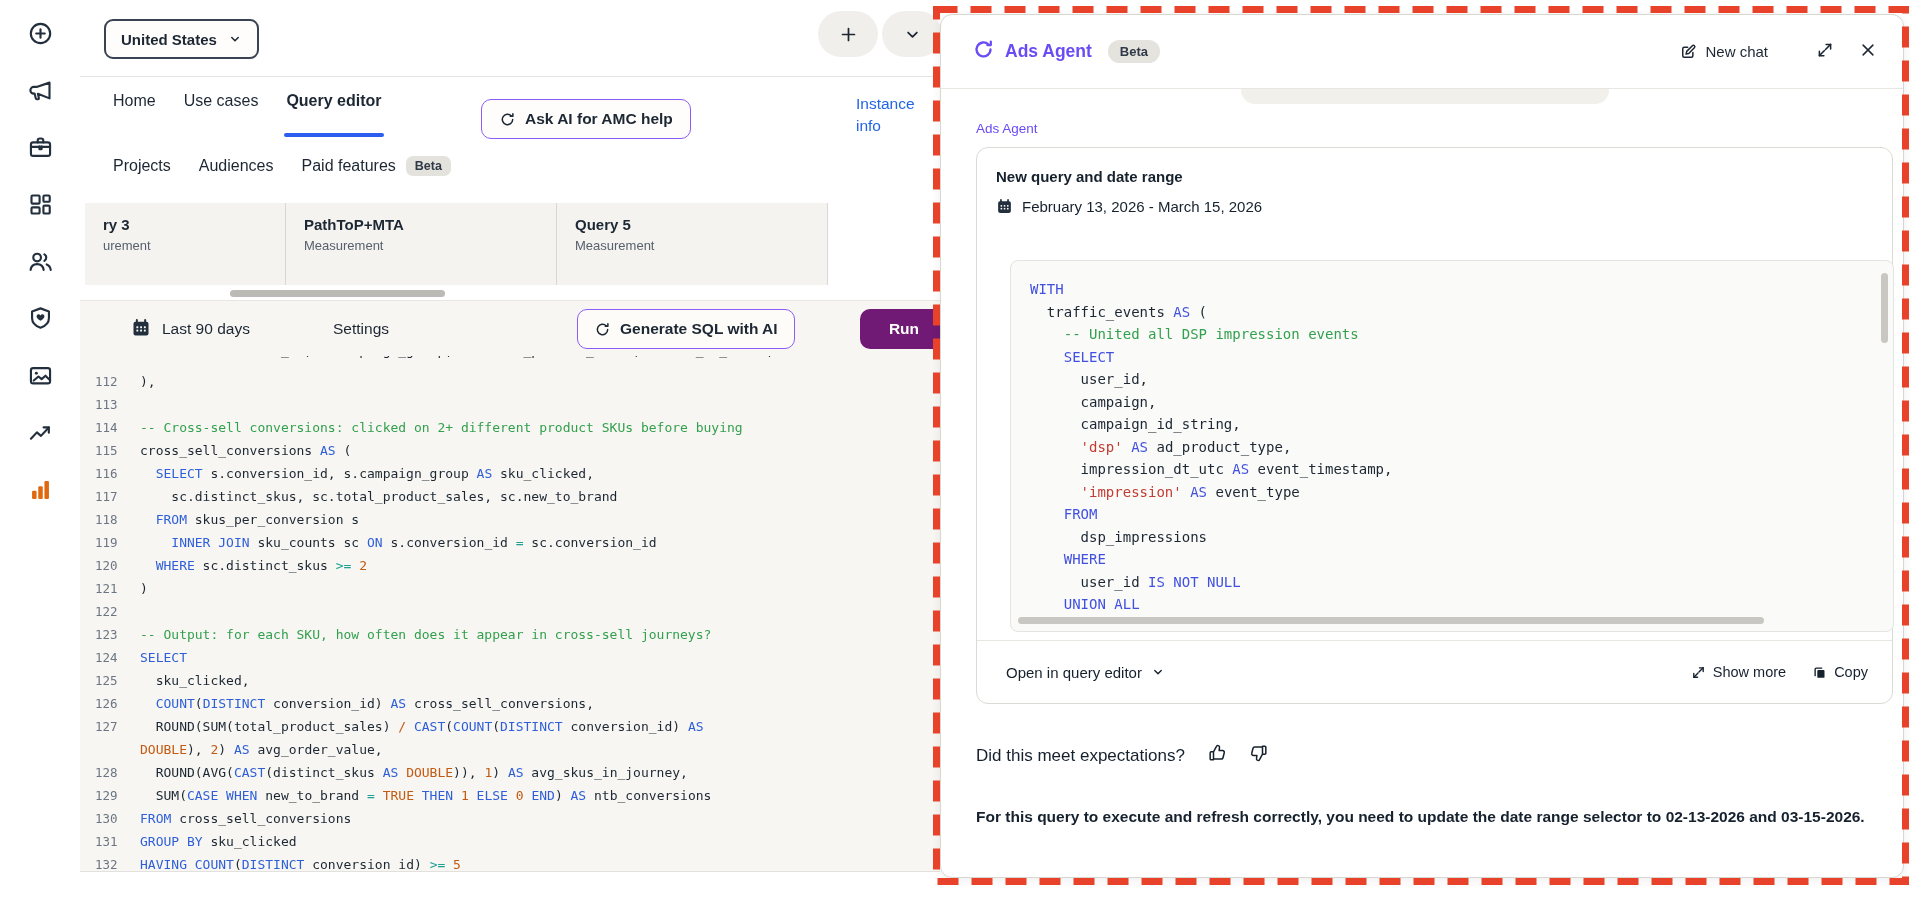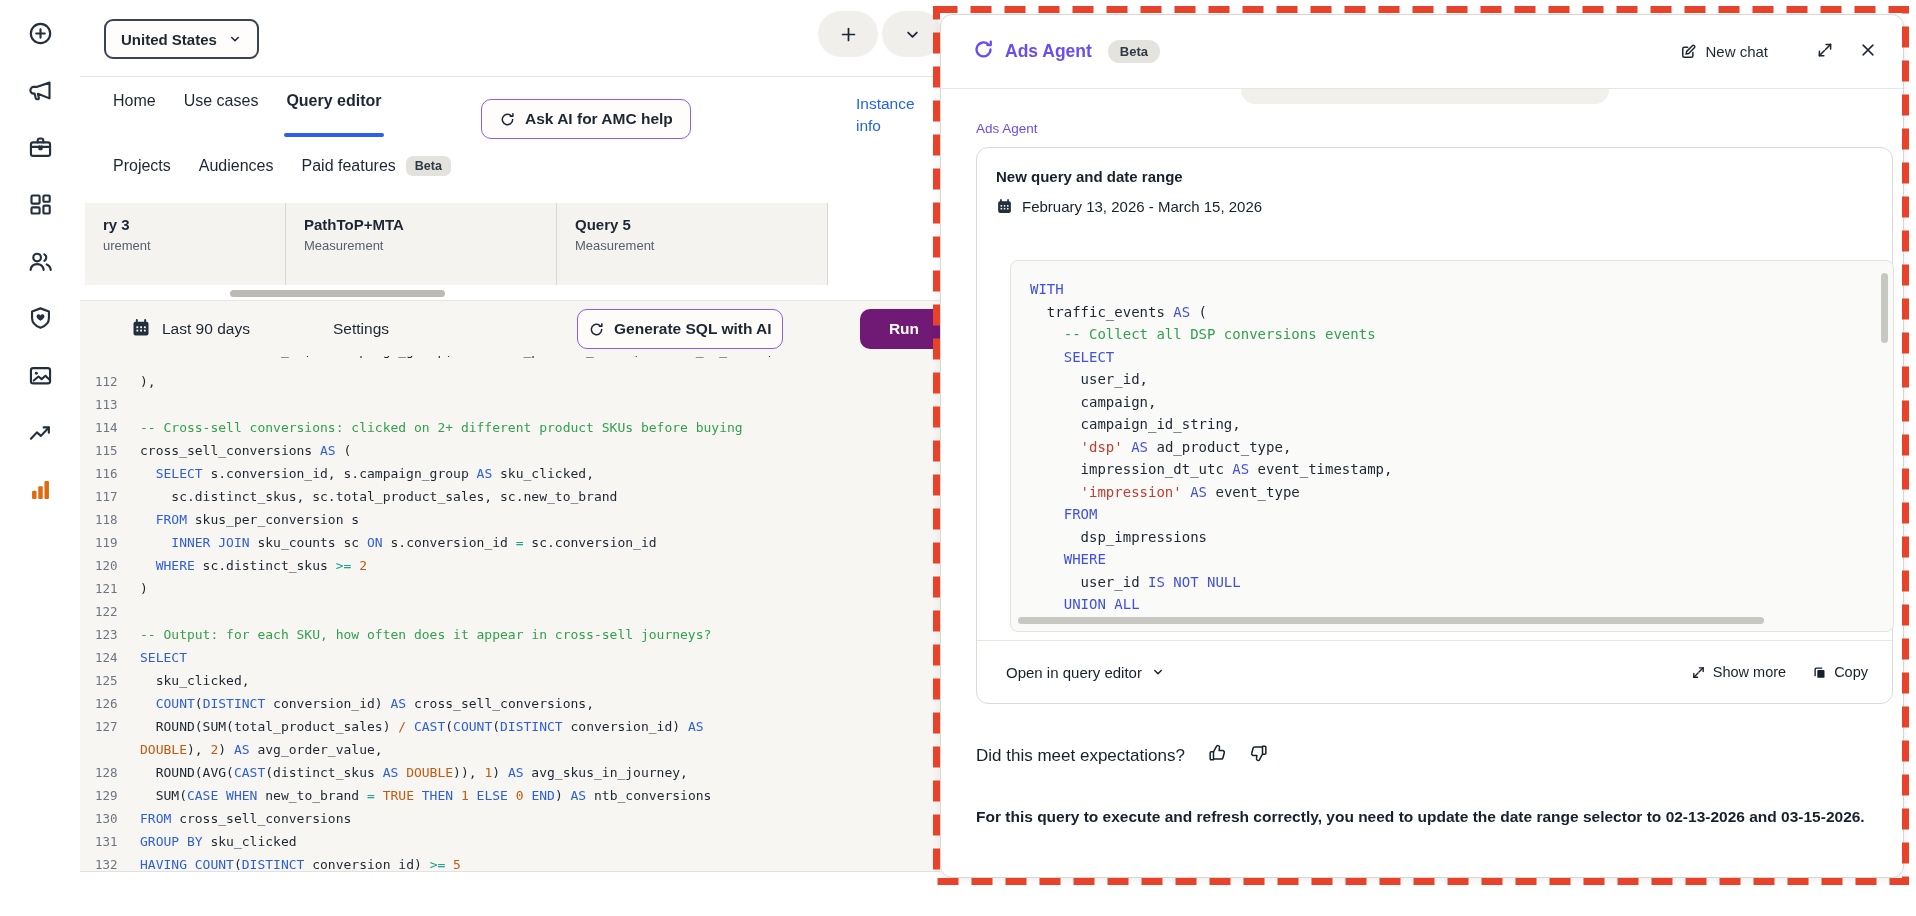--- a/index.html
+++ b/index.html
@@ -38,21 +38,21 @@
   .qtab .t2{font-size:13px;color:#57606d;margin-top:5px;}
   .pill-btn{position:absolute;top:11px;width:60px;height:46px;border-radius:23px;background:#f1efeb;border:none;
             display:flex;align-items:center;justify-content:center;cursor:pointer;}
   .pill-btn svg{width:19px;height:19px;stroke:#1c2733;stroke-width:2.2;fill:none;stroke-linecap:round;stroke-linejoin:round;}
   .hthumb{position:absolute;left:230px;top:290px;width:215px;height:7px;border-radius:4px;background:#bcbab5;cursor:pointer;}
   
   .workarea{position:absolute;left:80px;top:300px;width:860px;height:572px;background:#f7f6f2;
             border-top:1px solid #e8e6e2;border-bottom:1px solid #e3e1dd;box-sizing:border-box;}
   .tb-ic{position:absolute;left:51px;top:17px;width:20px;height:20px;}
   .tb-item{position:absolute;top:19px;font-size:15.5px;font-weight:500;color:#1c2733;cursor:pointer;}
-  .gen-btn{position:absolute;left:497px;top:8px;height:40px;display:flex;align-items:center;gap:9px;padding:0 10px;
+  .gen-btn{position:absolute;left:497px;top:8px;height:40px;display:flex;align-items:center;gap:9px;padding:0 16px;
            border:1.5px solid #8b5cf6;border-radius:10px;background:#fdfcf9;font-size:15.5px;font-weight:600;color:#1c2733;cursor:pointer;}
   .run-btn{position:absolute;left:780px;top:8px;width:88px;height:40px;border:none;border-radius:10px;background:#701a75;
            color:#fff;font-size:15.5px;font-weight:600;font-family:"Liberation Sans",sans-serif;cursor:pointer;}
   .codearea{position:absolute;left:0;top:55px;right:0;bottom:0;overflow:hidden;
             font-family:"DejaVu Sans Mono",monospace;font-size:13px;}
   .clipline{position:absolute;left:60px;top:0;height:9px;overflow:hidden;white-space:pre;color:#1c2733;}
   .clipline span{display:block;margin-top:-13px;}
   .lines{position:absolute;left:0;top:14px;right:0;}
   .cl{display:flex;height:23px;line-height:23px;white-space:pre;}
   .cl .ln{width:60px;padding-left:15px;box-sizing:border-box;color:#6c7683;font-size:12.5px;flex:none;}
@@ -341,21 +341,21 @@
                 <rect x="11" y="14" width="2.2" height="2.2"></rect>
                 <rect x="15.5" y="14" width="2.2" height="2.2"></rect>
               </g>
             </svg>
           <span>February 13, 2026 - March 15, 2026</span>
         </div>
         <div class="codeblock">
           <div class="pc" id="panel-code">
               <div class="pcl"><span class="tk-k">WITH</span></div>
               <div class="pcl"><span class="tk-p">  traffic_events </span><span class="tk-k">AS</span><span class="tk-p"> (</span></div>
-              <div class="pcl"><span class="tk-c">    -- Collect all DSP conversions events</span></div>
+              <div class="pcl"><span class="tk-c">    -- United all DSP impression events</span></div>
               <div class="pcl"><span class="tk-p">    </span><span class="tk-k">SELECT</span></div>
               <div class="pcl"><span class="tk-p">      user_id,</span></div>
               <div class="pcl"><span class="tk-p">      campaign,</span></div>
               <div class="pcl"><span class="tk-p">      campaign_id_string,</span></div>
               <div class="pcl"><span class="tk-p">      </span><span class="tk-s">'dsp'</span><span class="tk-p"> </span><span class="tk-k">AS</span><span class="tk-p"> ad_product_type,</span></div>
               <div class="pcl"><span class="tk-p">      impression_dt_utc </span><span class="tk-k">AS</span><span class="tk-p"> event_timestamp,</span></div>
               <div class="pcl"><span class="tk-p">      </span><span class="tk-s">'impression'</span><span class="tk-p"> </span><span class="tk-k">AS</span><span class="tk-p"> event_type</span></div>
               <div class="pcl"><span class="tk-p">    </span><span class="tk-k">FROM</span></div>
               <div class="pcl"><span class="tk-p">      dsp_impressions</span></div>
               <div class="pcl"><span class="tk-p">    </span><span class="tk-k">WHERE</span></div>

